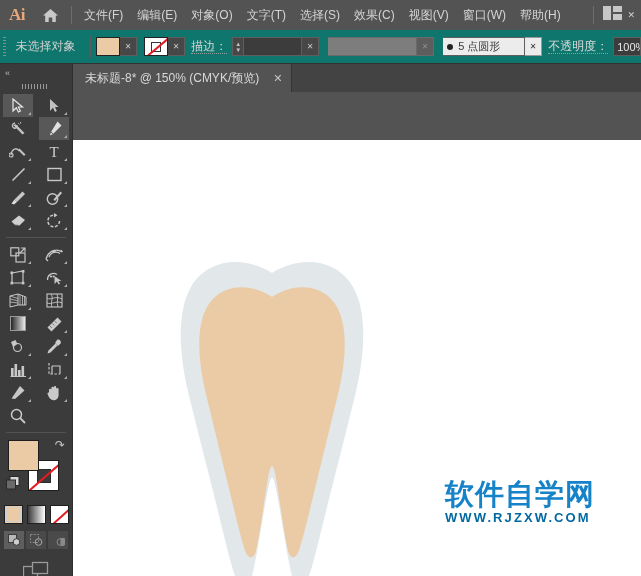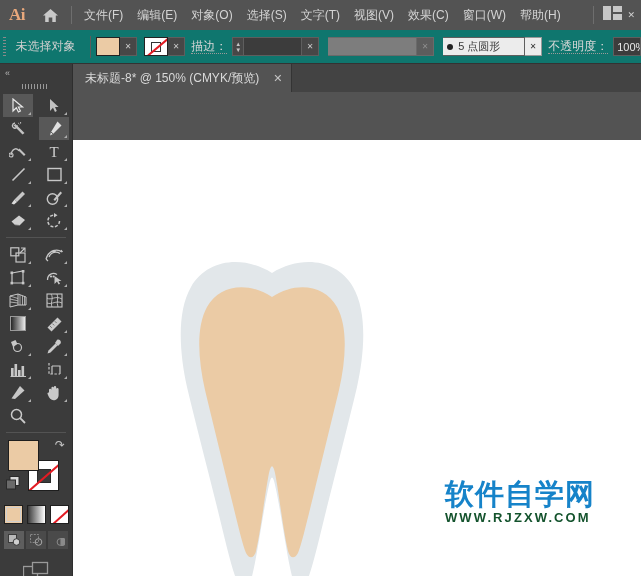--- a/index.html
+++ b/index.html
@@ -290,45 +290,45 @@
   #watermark {
     position: absolute; left: 372px; top: 338px;
     user-select: none;
   }
   #wm-cn {
     color: #1683c9; font-size: 29px; font-weight: bold;
     letter-spacing: 1px; line-height: 32px;
     font-family: "DejaVu Sans", sans-serif;
   }
   #wm-url {
-    color: #14532d; font-size: 13px; font-weight: bold;
+    color: #0369a1; font-size: 13px; font-weight: bold;
     letter-spacing: 2.1px; line-height: 15px;
     font-family: "Liberation Sans", sans-serif;
   }
 </style>
 </head>
 <body>
 
 <div id="app">
 
   <div id="menubar">
     <div id="ai-logo">Ai</div>
     <div id="home-btn">
       <svg width="17" height="15" viewBox="0 0 17 15">
         <path d="M8.5 1 L16 7.5 L13.8 7.5 L13.8 14 L10.3 14 L10.3 9.4 L6.7 9.4 L6.7 14 L3.2 14 L3.2 7.5 L1 7.5 Z" fill="#c9c9c9"></path>
       </svg>
     </div>
     <div class="vdiv"></div>
     <div class="menu-item">文件(F)</div>
     <div class="menu-item">编辑(E)</div>
     <div class="menu-item">对象(O)</div>
+    <div class="menu-item">文字(T)</div>
     <div class="menu-item">选择(S)</div>
-    <div class="menu-item">文字(T)</div>
+    <div class="menu-item">效果(C)</div>
     <div class="menu-item">视图(V)</div>
-    <div class="menu-item">效果(C)</div>
     <div class="menu-item">窗口(W)</div>
     <div class="menu-item">帮助(H)</div>
 
     <div id="ws-switch">
       <div class="vdiv" style="margin:0 4px 0 0;"></div>
       <span>
         <svg width="19" height="14" viewBox="0 0 19 14">
           <rect x="0" y="0" width="8" height="14" fill="#c7c7c7"></rect>
           <rect x="10" y="0" width="9" height="6" fill="#c7c7c7"></rect>
           <rect x="10" y="8" width="9" height="6" fill="#c7c7c7"></rect>

